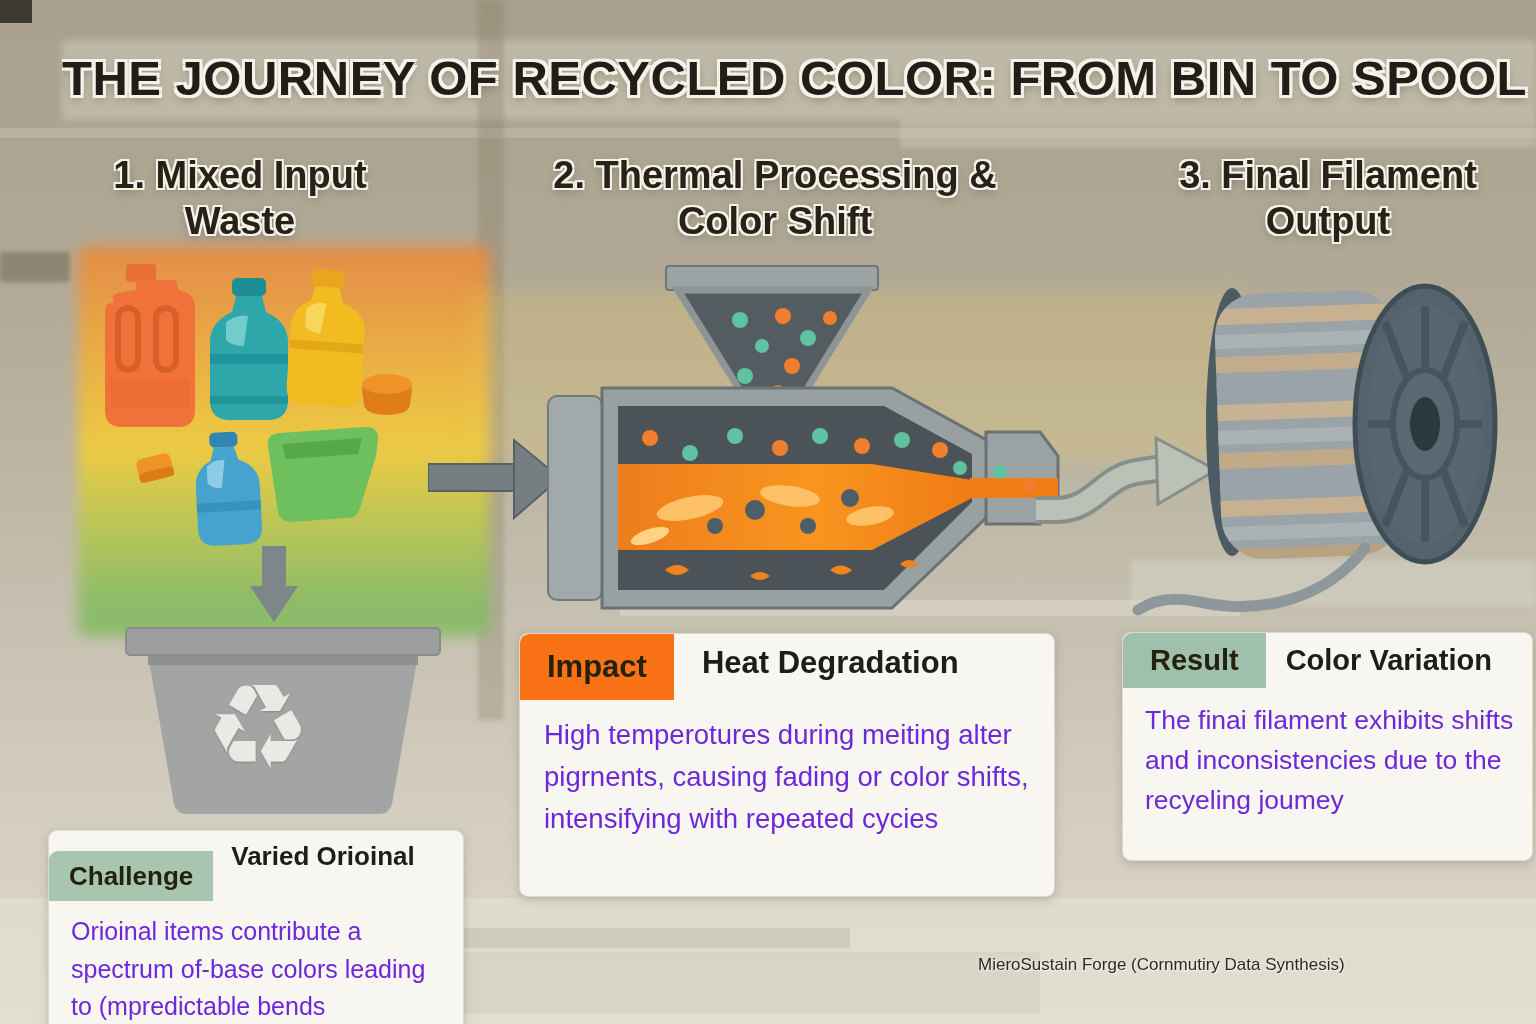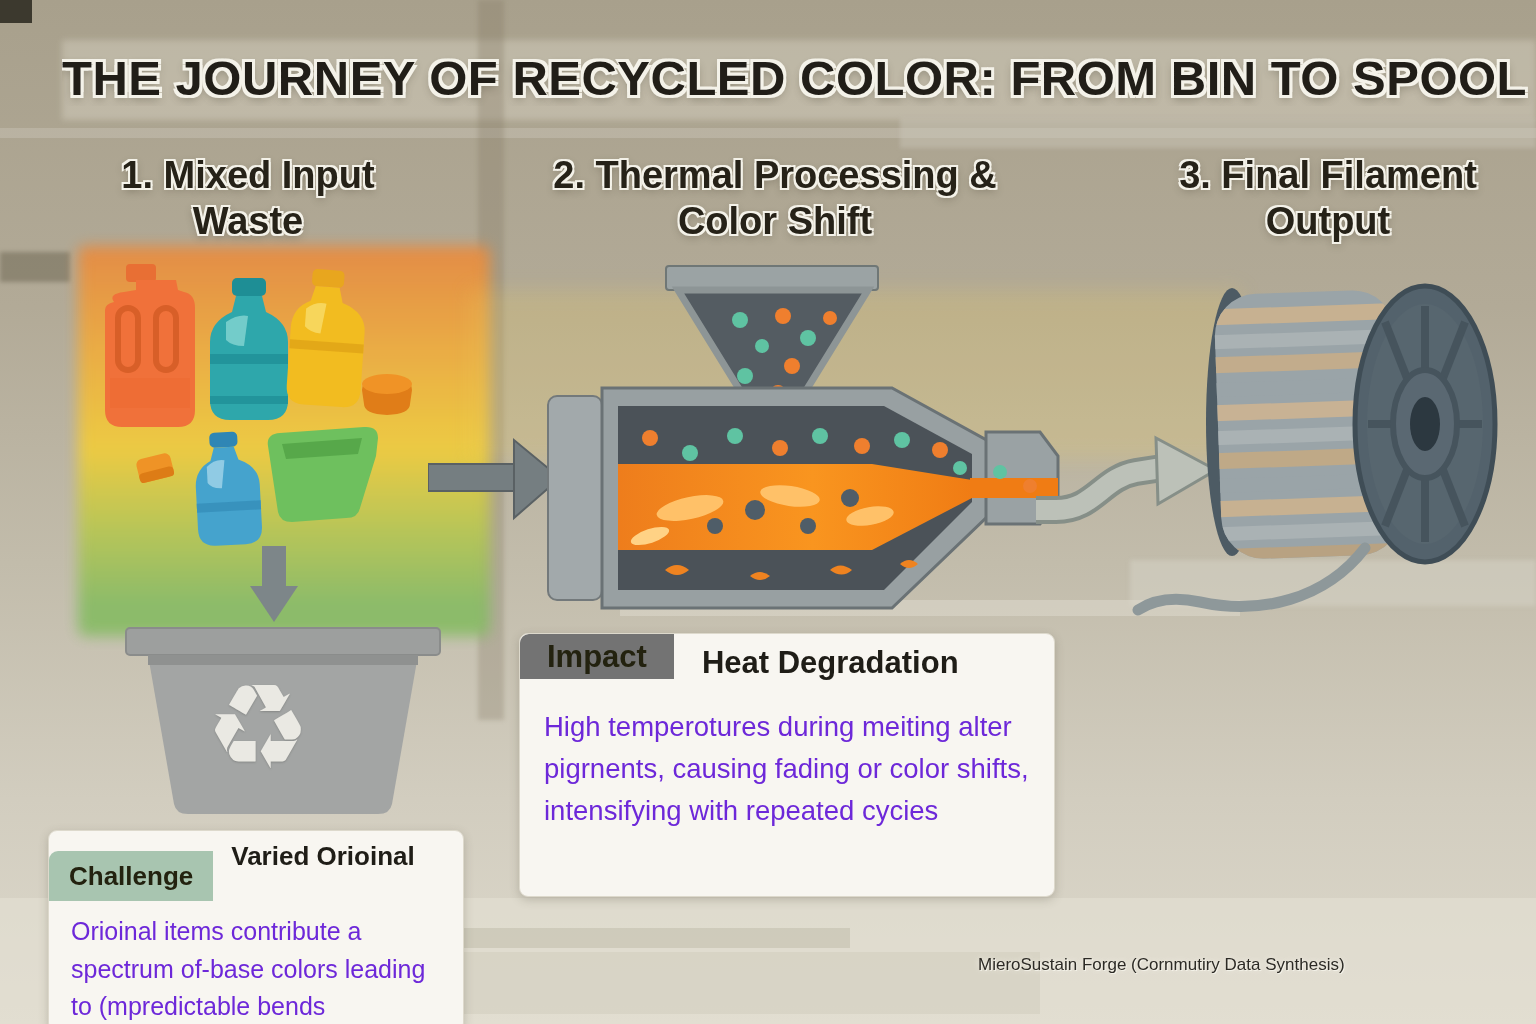--- a/index.html
+++ b/index.html
@@ -20,37 +20,37 @@
   }
   .title{
     position:absolute;left:62px;top:50px;width:1520px;white-space:nowrap;overflow:hidden;
     font-size:49px;font-weight:800;letter-spacing:.5px;color:#211e18;
     text-shadow:-3px -3px 0 #f4f2e9,3px -3px 0 #f4f2e9,-3px 3px 0 #f4f2e9,3px 3px 0 #f4f2e9,0 4px 10px rgba(60,55,40,.45);
   }
   .step-heading{
     position:absolute;text-align:center;font-size:38px;font-weight:800;line-height:1.22;color:#262218;
     text-shadow:-2px -2px 0 #f4f2e9,2px -2px 0 #f4f2e9,-2px 2px 0 #f4f2e9,2px 2px 0 #f4f2e9,0 3px 8px rgba(60,55,40,.4);
   }
-  .h1{left:80px;top:152px;width:336px;}
+  .h1{left:72px;top:152px;width:336px;}
   .h2{left:512px;top:152px;width:526px;}
   .h3{left:1112px;top:152px;width:432px;}
   .illus{position:absolute;}
   .card{
     position:absolute;background:#f8f6f1;border:1px solid #ddd9cc;border-radius:9px;
     box-shadow:0 3px 10px rgba(80,75,60,.25);overflow:hidden;
   }
   .card-head{display:flex;align-items:stretch;}
   .badge{
     display:flex;align-items:center;padding:0 27px;font-weight:700;color:#23220f;
     border-radius:9px 0 0 0;flex:0 0 auto;
   }
   .card-title{display:flex;align-items:center;margin-left:28px;font-weight:700;color:#1f1d17;white-space:nowrap;}
   .card-body{color:#6d28d9;}
   .impact-card{left:519px;top:633px;width:534px;height:262px;}
-  .impact-card .badge{background:#737373;font-size:31px;height:45px;}
+  .impact-card .badge{background:#f97316;font-size:31px;height:66px;}
   .impact-card .card-title{font-size:31px;height:58px;}
   .impact-card .card-body{padding:14px 22px 0 24px;font-size:27.5px;line-height:1.52;}
   .result-card{left:1122px;top:632px;width:409px;height:227px;}
   .result-card .badge{background:#9fc0ac;font-size:29px;height:55px;}
   .result-card .card-title{font-size:29px;height:55px;margin-left:20px;}
   .result-card .card-body{padding:13px 18px 0 22px;font-size:26.5px;line-height:1.5;}
   .challenge-card{left:48px;top:830px;width:414px;height:200px;}
   .challenge-card .badge{background:#a8c5b0;font-size:26px;height:50px;padding:0 20px;margin-top:20px;}
   .challenge-card .card-title{font-size:26px;height:50px;margin-left:18px;}
   .challenge-card .card-body{padding:12px 14px 0 22px;font-size:25px;line-height:1.5;}
@@ -270,20 +270,27 @@
   </svg>
 
   <div class="card impact-card">
     <div class="card-head">
       <div class="badge">Impact</div>
       <div class="card-title">Heat Degradation</div>
     </div>
     <div class="card-body">High temperotures during meiting alter pigrnents, causing fading or color shifts, intensifying with repeated cycies</div>
   </div>
 
+  <div class="card result-card">
+    <div class="card-head">
+      <div class="badge">Result</div>
+      <div class="card-title">Color Variation</div>
+    </div>
+    <div class="card-body">The finai filament exhibits shifts and inconsistencies due to the recyeling joumey</div>
+  </div>
 
   <div class="card challenge-card">
     <div class="card-head">
       <div class="badge">Challenge</div>
       <div class="card-title">Varied Orioinal</div>
     </div>
     <div class="card-body">Orioinal items contribute a spectrum of-base colors leading to (mpredictable bends</div>
   </div>
 
   <div class="attribution">MieroSustain Forge (Cornmutiry Data Synthesis)</div>

